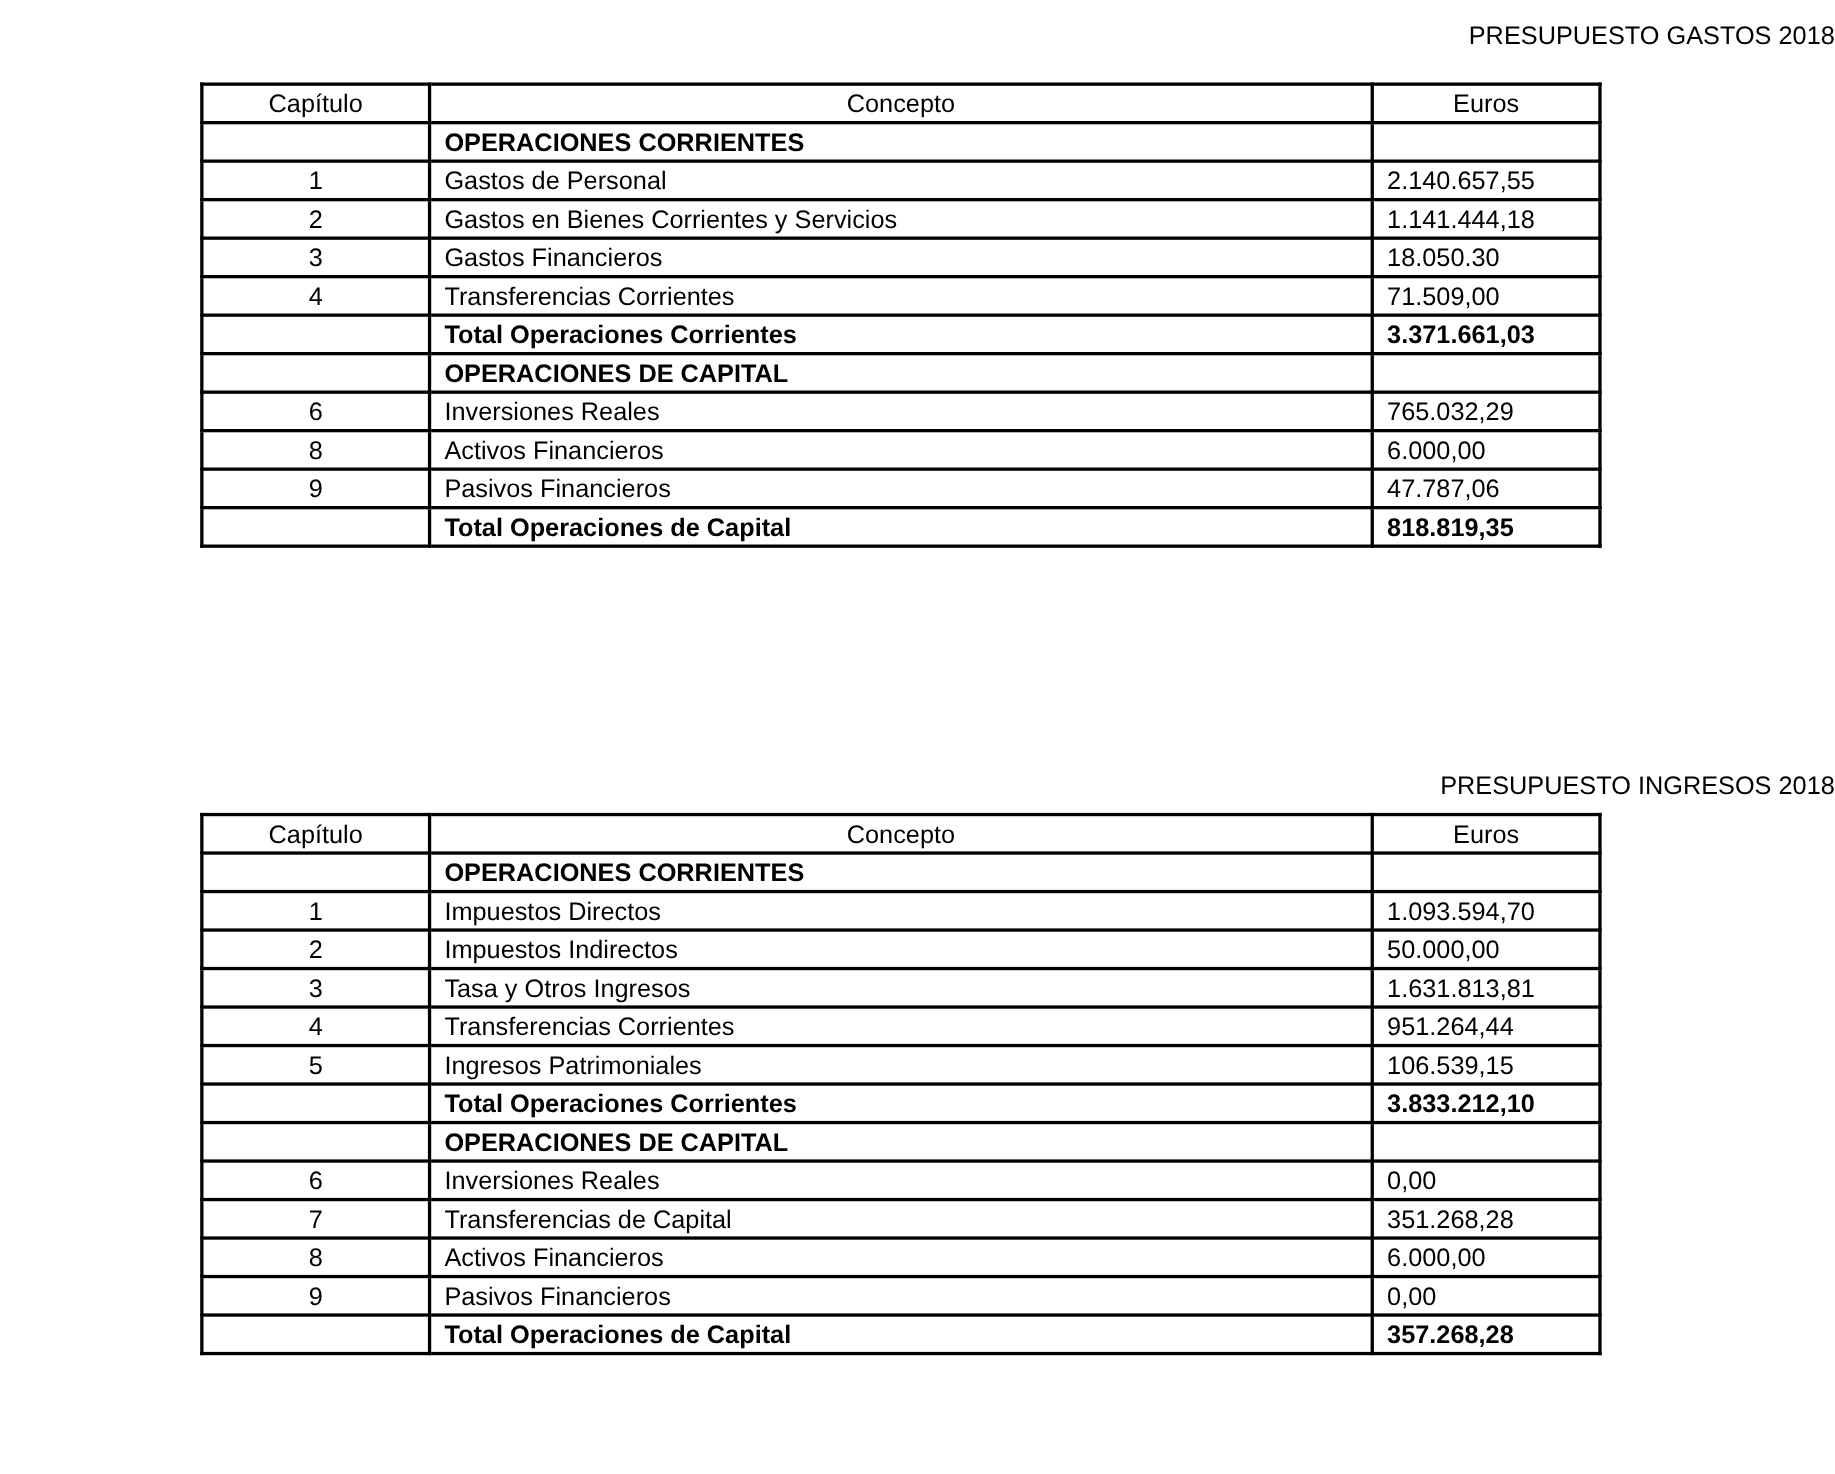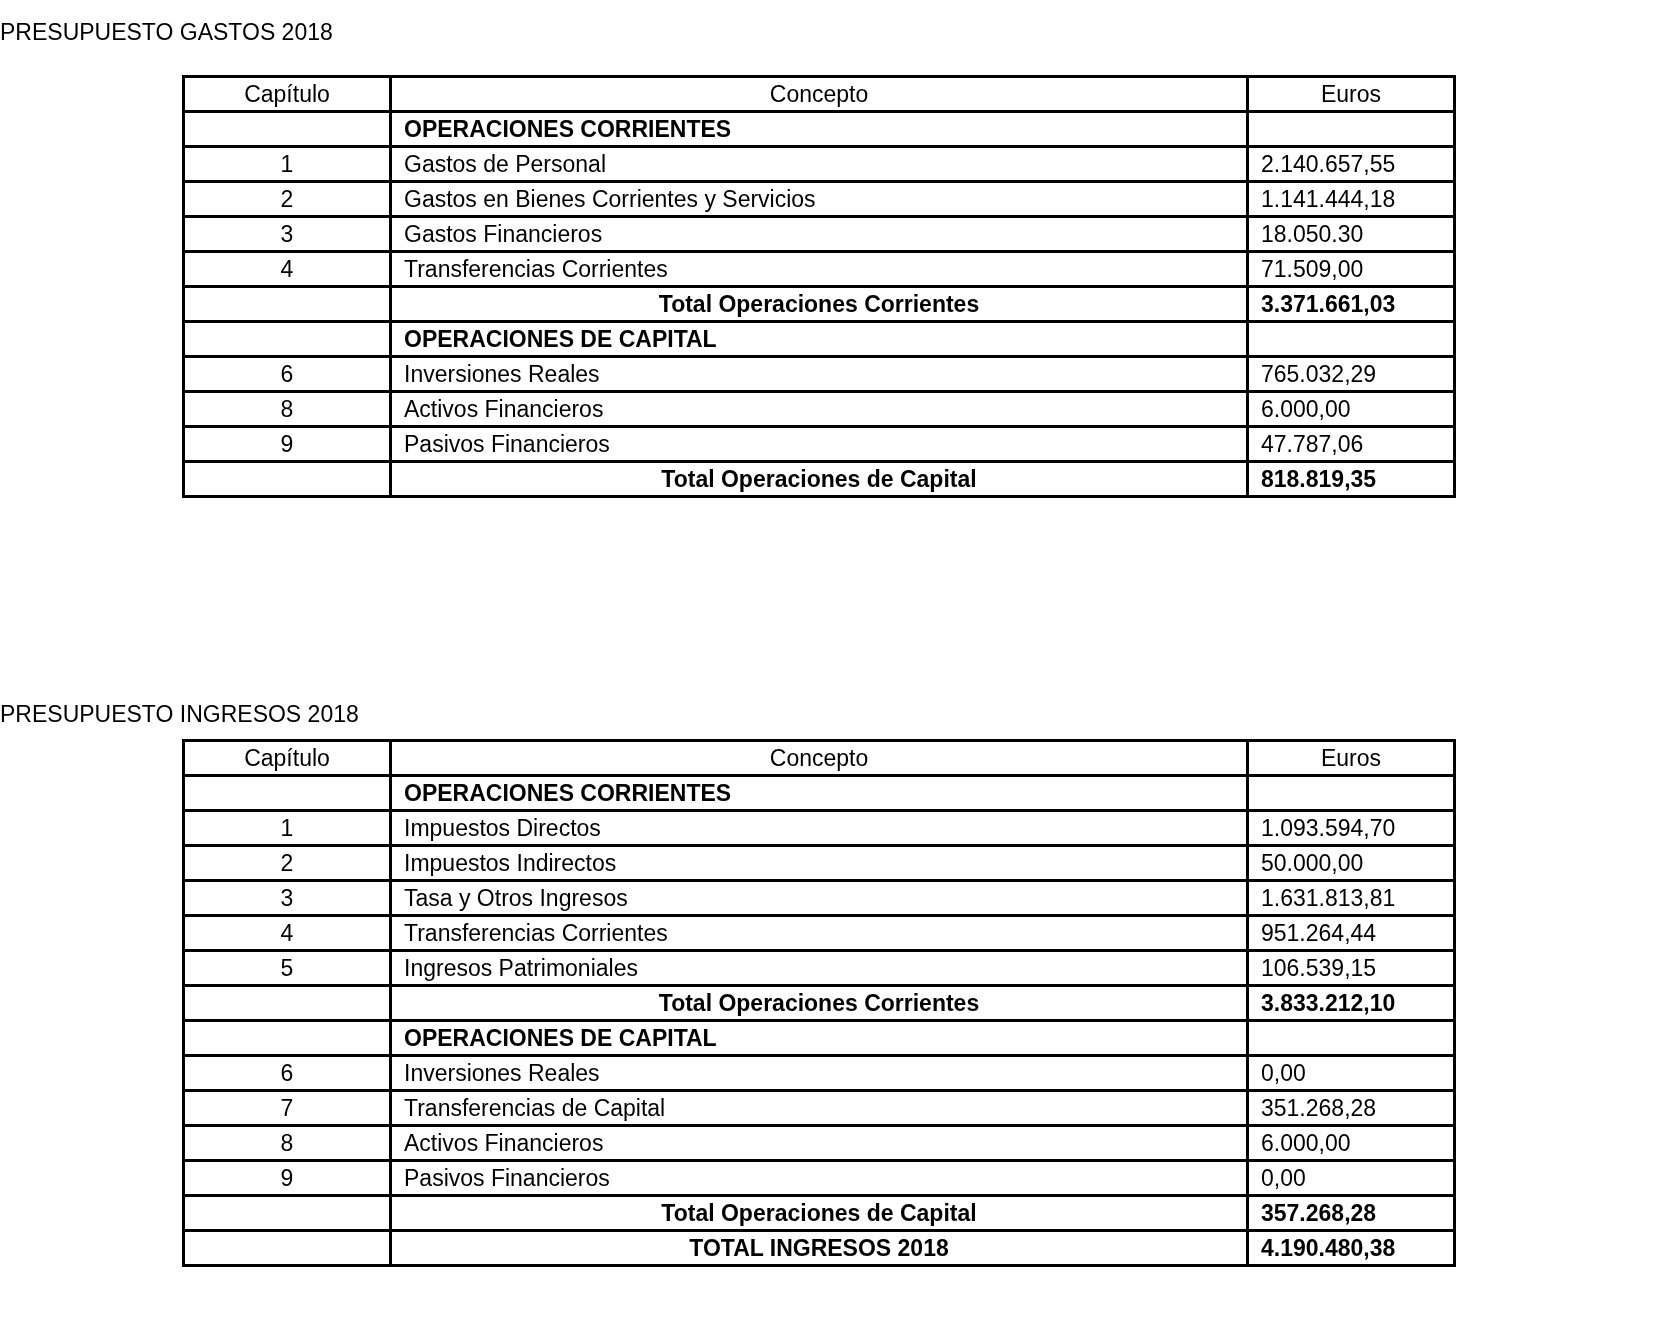--- a/index.html
+++ b/index.html
@@ -1,35 +1,35 @@
 <!DOCTYPE html>
 <html><head>
 <meta charset="utf-8">
 <style>
   html, body { margin: 0; padding: 0; background: #ffffff; }
   body { width: 1668px; height: 1340px; position: relative; overflow: hidden;
          font-family: "Liberation Sans", "DejaVu Sans", sans-serif; color: #000; }
-  .title { position: absolute; left: 0; width: 1668px; text-align: left;
+  .title { position: absolute; left: 0; width: 1668px; text-align: right;
            font-size: 23px; line-height: 28px; }
   #t1-title { top: 18px; }
   #t2-title { top: 700px; }
   table.budget { position: absolute; left: 182px; width: 1271px; border-collapse: collapse;
                  table-layout: fixed; font-size: 23px; }
   #t1 { top: 75px; }
   #t2 { top: 739px; }
   table.budget td, table.budget th { border: 3.5px solid #000; height: 32px; padding: 0 12px;
                  line-height: 32px; white-space: nowrap; overflow: hidden; }
   col.c1 { width: 207px; }
   col.c2 { width: 857px; }
   col.c3 { width: 207px; }
   th { font-weight: normal; text-align: center; }
   td.cap { text-align: center; }
   td.val { text-align: left; padding-right: 48px; }
   tr.section td.concept { font-weight: bold; }
-  tr.total td.concept { font-weight: bold; text-align: center; }
+  tr.total td.concept { font-weight: bold; text-align: left; }
   tr.total td.val { font-weight: bold; }
 </style>
 </head>
 <body>
 
 <div class="title" id="t1-title">PRESUPUESTO GASTOS 2018</div>
 <table class="budget" id="t1">
   <colgroup>
       <col class="c1">
       <col class="c2">
@@ -174,19 +174,14 @@
       <tr class="item">
         <td class="cap">9</td>
         <td class="concept">Pasivos Financieros</td>
         <td class="val">0,00</td>
       </tr>
       <tr class="total">
         <td class="cap"></td>
         <td class="concept">Total Operaciones de Capital</td>
         <td class="val">357.268,28</td>
       </tr>
-      <tr class="total">
-        <td class="cap"></td>
-        <td class="concept">TOTAL INGRESOS 2018</td>
-        <td class="val">4.190.480,38</td>
-      </tr>
     </tbody>
 </table>
 
 </body></html>

